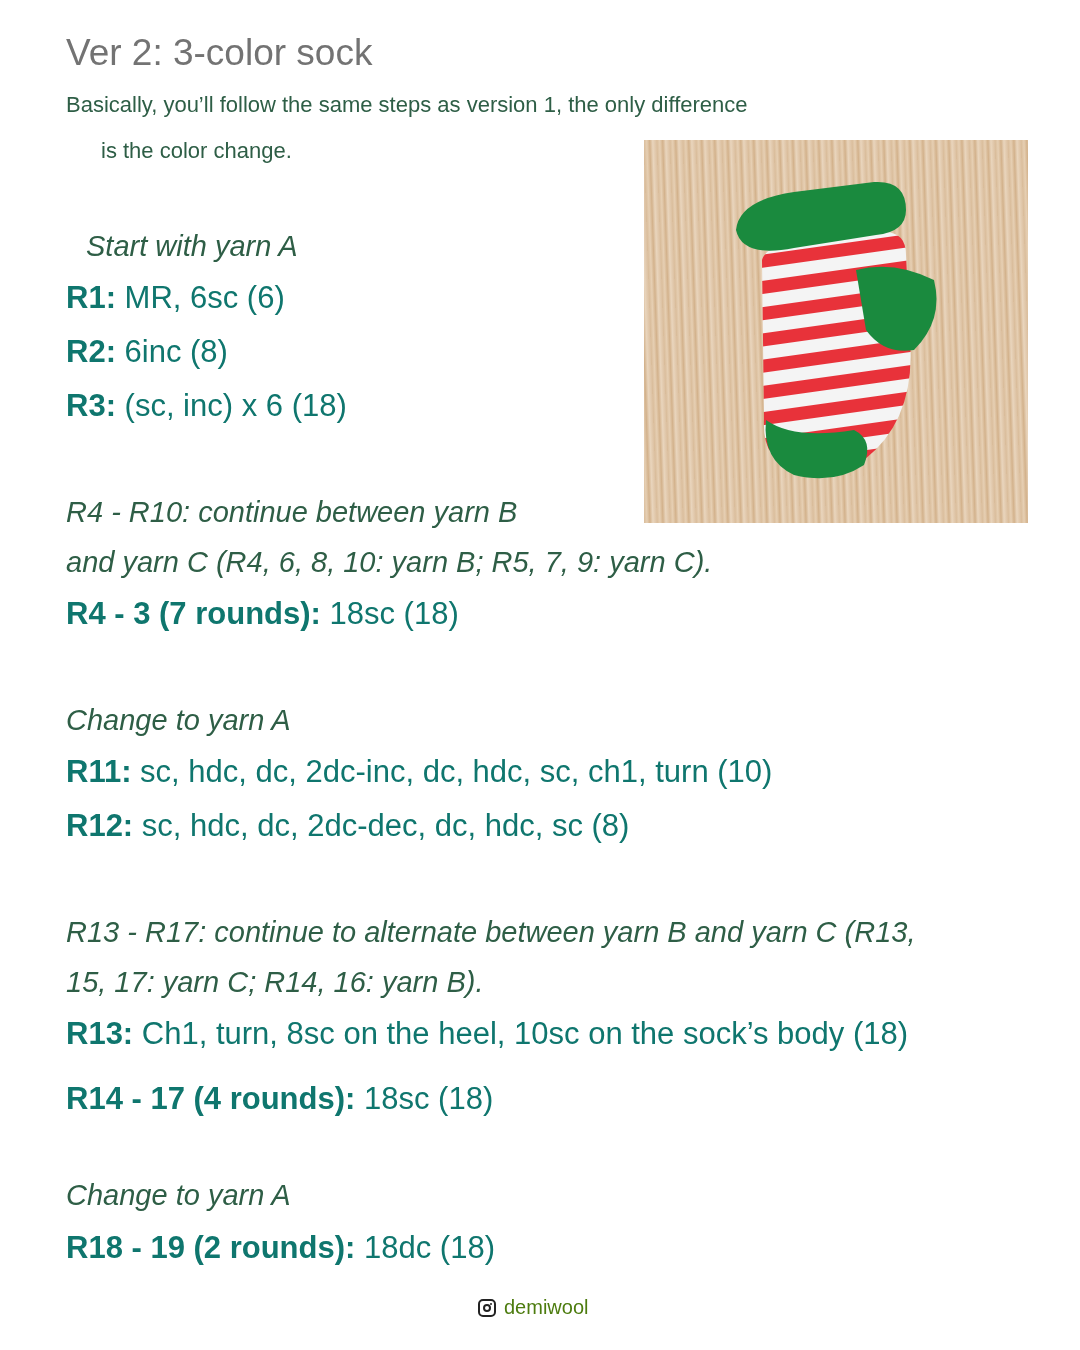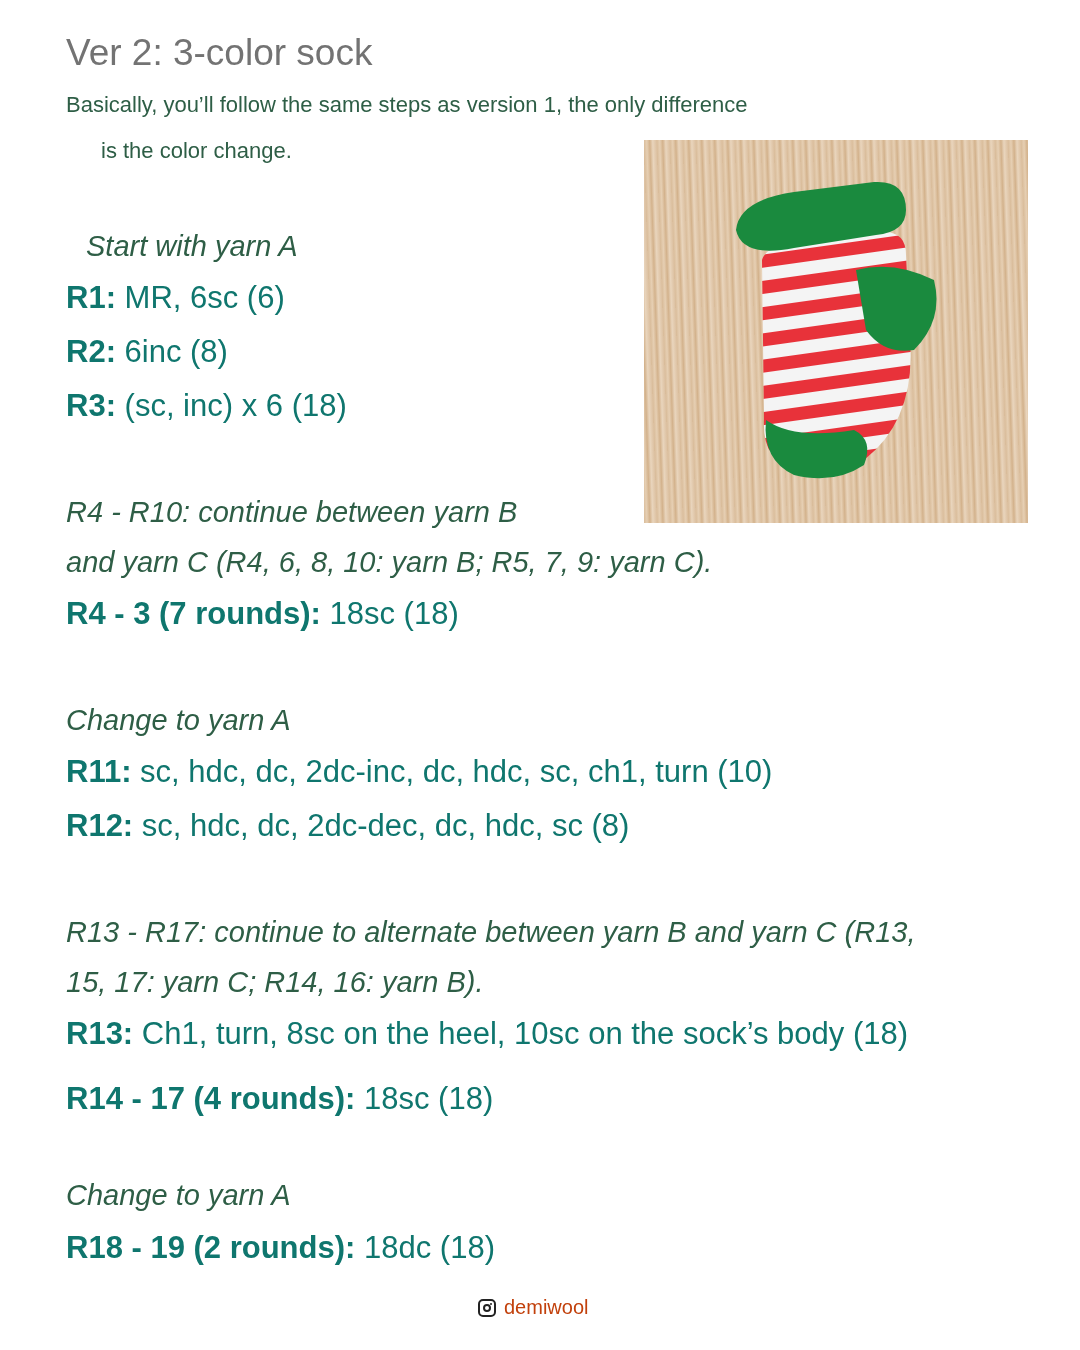--- a/index.html
+++ b/index.html
@@ -7,21 +7,21 @@
          font-family: "Liberation Sans", "DejaVu Sans", sans-serif; }
   .line { position:absolute; left:66px; white-space:nowrap; line-height:1; }
   .title { color:#737373; font-weight:normal; font-size:37px; }
   .intro { color:#2e5e46; font-size:22px; }
   .note { color:#2e5e46; font-style:italic; font-size:29px; }
   .row { color:#0f766e; font-size:31px; }
   .row b { font-weight:bold; }
   .photo { position:absolute; left:644px; top:140px; width:384px; height:383px; overflow:hidden;
            background: repeating-linear-gradient(88deg, #d9bc9a 0px, #e6cfb3 3px, #d3b28c 6px, #e9d5bd 9px, #dcc0a0 13px); }
   .footer { position:absolute; top:1296px; left:478px; display:flex; align-items:center; gap:8px;
-            font-size:20px; color:#c2410c;text-align:right; }
+            font-size:20px; color:#4d7c0f;text-align:right; }
   .ig { width:18px; height:18px; border:2px solid #222; border-radius:5px; position:relative; box-sizing:border-box; }
   .ig::before { content:""; position:absolute; left:3px; top:3px; width:8px; height:8px; border:2px solid #222; border-radius:50%; box-sizing:border-box; }
   .ig::after { content:""; position:absolute; right:2px; top:2px; width:2px; height:2px; background:#222; border-radius:50%; }
 </style>
 </head>
 <body>
 
 <div class="line title" style="top:34px;">Ver 2: 3-color sock</div>
 <div class="line intro" style="top:94px;">Basically, you’ll follow the same steps as version 1, the only difference</div>
 <div class="line intro" style="top:140px;margin-left:35px;">is the color change.</div>

